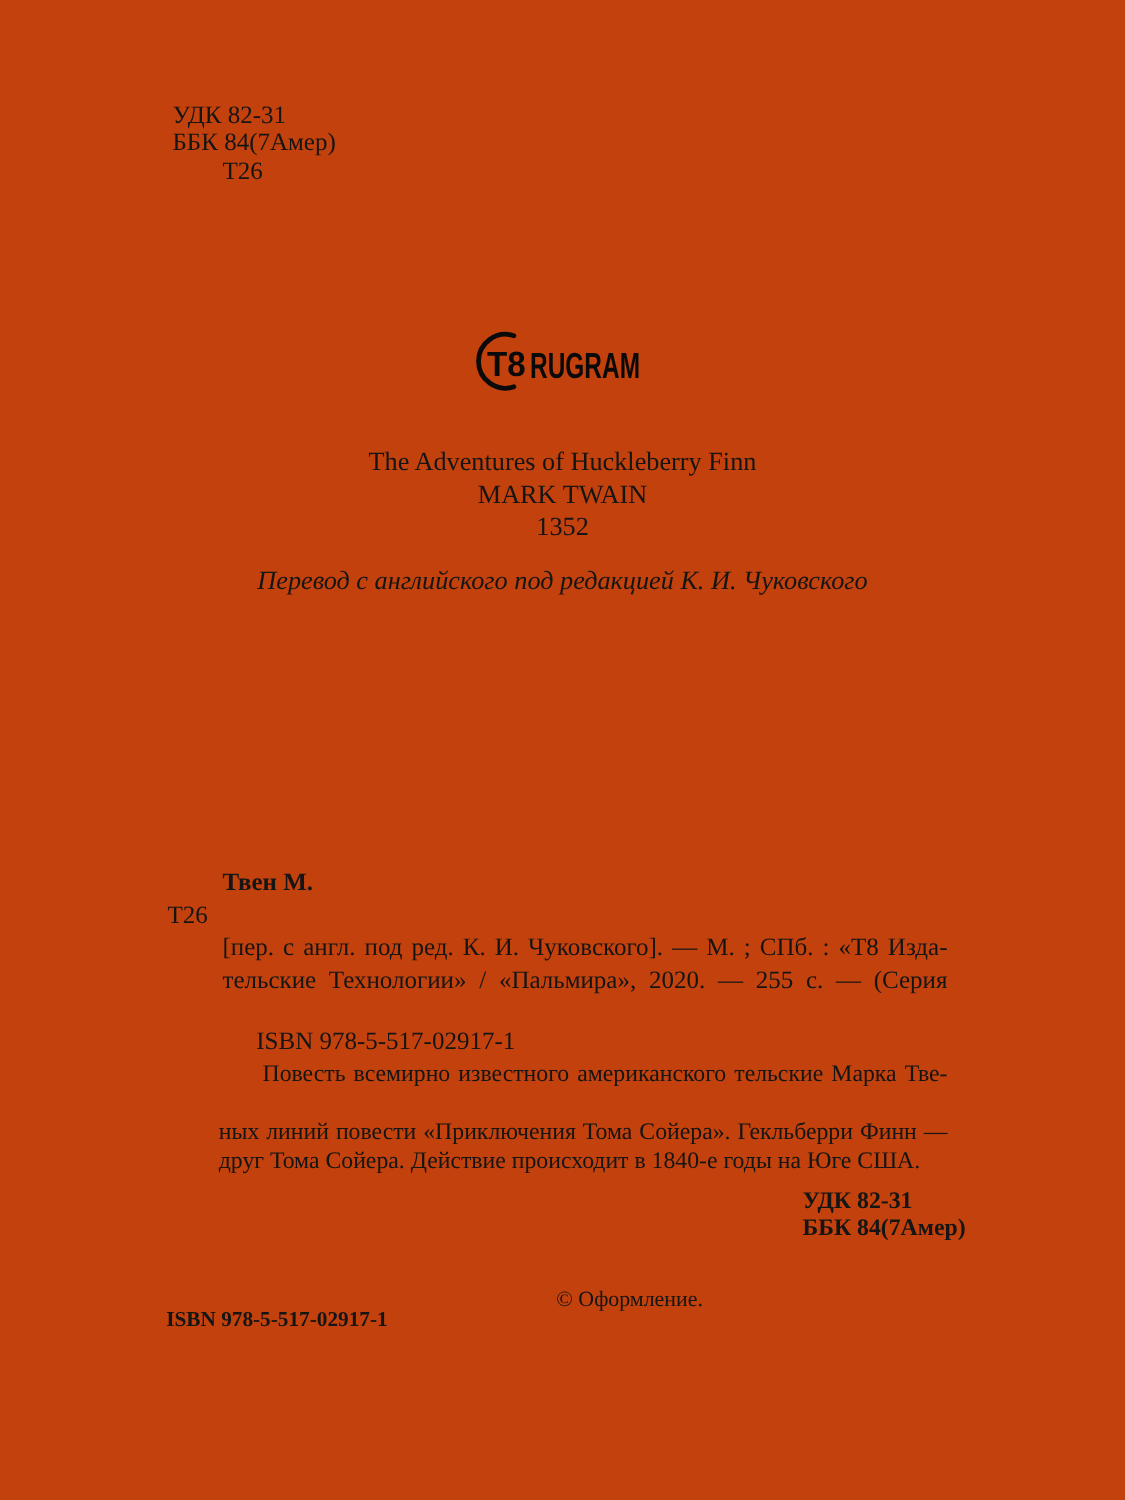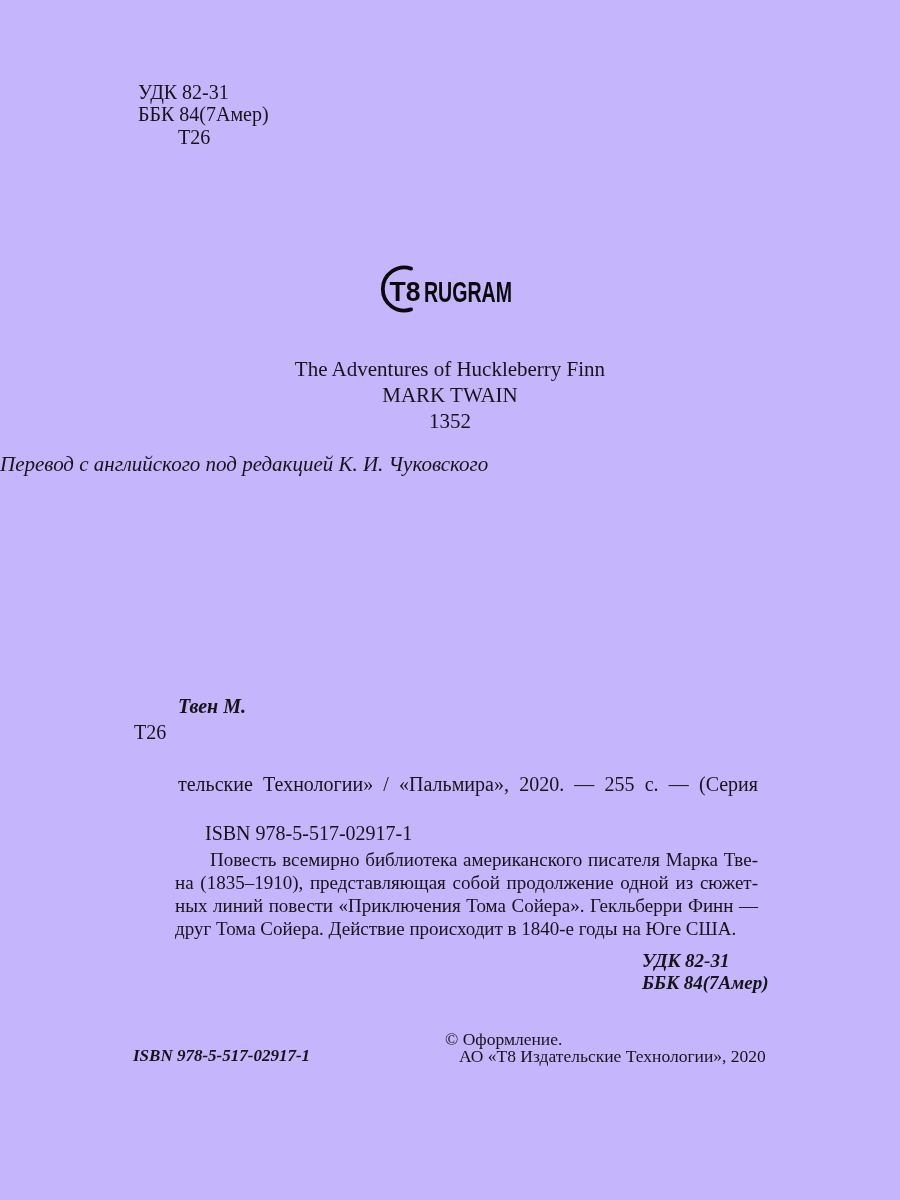--- a/index.html
+++ b/index.html
@@ -1,49 +1,49 @@
 <!DOCTYPE html>
 <html><head>
 <meta charset="utf-8">
 <style>
   html, body { margin: 0; padding: 0; background: #ffffff; }
   .page {
     position: relative;
     width: 900px;
     height: 1200px;
-    background: #c4b5fd;
+    background: #c2410c;
     font-family: "Liberation Serif", serif;
     color: #151515;
     overflow: hidden;
   }
   .abs { position: absolute; white-space: pre; }
   .wrapbox { position: absolute; white-space: normal; }
   .fill { text-align: justify; text-align-last: justify; white-space: normal; }
-  .bold { font-weight: bold; font-style: italic; }
+  .bold { font-weight: bold; }
   .italic { font-style: italic; }
 
   
   #top-udk  { left: 138px; top: 81px;  font-size: 20px; }
   #top-bbk  { left: 138px; top: 103px; font-size: 20px; }
   #top-code { left: 178px; top: 126px; font-size: 20px; }
 
   
   #logo { position: absolute; left: 374px; top: 260px; }
 
   
   #title-block {
     left: 0; top: 356px; width: 900px;
     text-align: center; font-size: 21px; line-height: 26px;
     white-space: normal;
   }
 
   
   #translation-note {
     left: 0; top: 452px; width: 900px;
-    font-size: 21px;
+    text-align: center; font-size: 21px;
     white-space: normal;
   }
 
   
   #card-heading { left: 178px; top: 695px; font-size: 20px; }
   #card-code    { left: 134px; top: 721px; font-size: 20px; }
   #card-line-0  { left: 207px; top: 721px; width: 551px; font-size: 20px; }
   #card-line-1  { left: 178px; top: 747px; width: 580px; font-size: 20px; }
   #card-line-2  { left: 178px; top: 773px; width: 580px; font-size: 20px; }
   #card-line-3  { left: 178px; top: 799px; font-size: 20px; }
@@ -82,28 +82,27 @@
   <div class="wrapbox" id="title-block">
     <div>The Adventures of Huckleberry Finn</div>
     <div>MARK TWAIN</div>
     <div>1352</div>
   </div>
 
   <div class="wrapbox italic" id="translation-note">Перевод с английского под редакцией К. И. Чуковского</div>
 
   <div class="abs bold" id="card-heading">Твен М.</div>
   <div class="abs" id="card-code">Т26</div>
+  <div class="wrapbox fill" id="card-line-1">[пер. с англ. под ред. К. И. Чуковского]. — М. ; СПб. : «Т8 Изда-</div>
   <div class="wrapbox fill" id="card-line-2">тельские Технологии» / «Пальмира», 2020. — 255 с. — (Серия</div>
   <div class="abs" id="card-isbn">ISBN 978-5-517-02917-1</div>
 
-  <div class="wrapbox fill" id="anno-line-0">Повесть всемирно библиотека американского писателя Марка Тве-</div>
-  <div class="wrapbox fill" id="anno-line-1">на (1835–1910), представляющая собой продолжение одной из сюжет-</div>
+  <div class="wrapbox fill" id="anno-line-0">Повесть всемирно известного американского тельские Марка Тве-</div>
   <div class="wrapbox fill" id="anno-line-2">ных линий повести «Приключения Тома Сойера». Гекльберри Финн —</div>
   <div class="abs" id="anno-line-3">друг Тома Сойера. Действие происходит в 1840-е годы на Юге США.</div>
 
   <div class="abs bold" id="bottom-udk">УДК 82-31</div>
   <div class="abs bold" id="bottom-bbk">ББК 84(7Амер)</div>
 
   <div class="abs" id="footer-design">© Оформление.</div>
-  <div class="abs" id="footer-publisher">АО «Т8 Издательские Технологии», 2020</div>
   <div class="abs bold" id="footer-isbn">ISBN 978-5-517-02917-1</div>
 
 </div>
 
 </body></html>

